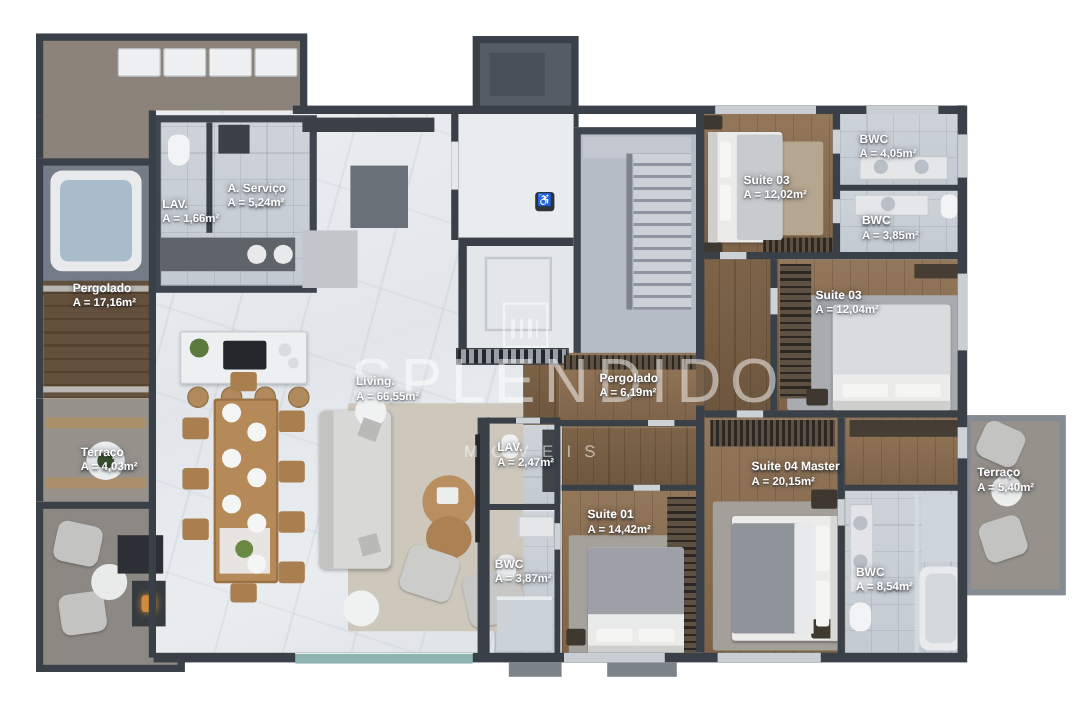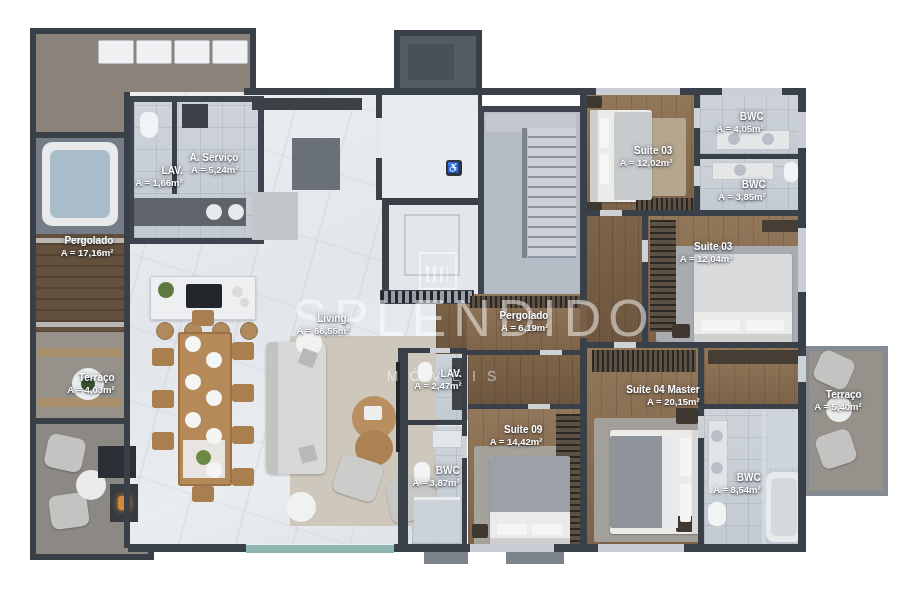--- a/index.html
+++ b/index.html
@@ -21,21 +21,21 @@
      linear-gradient(180deg,#7d6449,#6d563e);}
   .tile{background:
      repeating-linear-gradient(0deg, rgba(120,130,145,.20) 0 1px, transparent 1px 22px),
      repeating-linear-gradient(90deg, rgba(120,130,145,.20) 0 1px, transparent 1px 22px),
      linear-gradient(#cdd3d9,#c3cad1);}
   .deck{background:repeating-linear-gradient(180deg,#64513d 0 9px,#55422f 9px 11px);}
   .gray{background:#96928b;}
   .dark-furn{background:#463d34;}
   .slats-h{background:repeating-linear-gradient(180deg,#2c2722 0 2px,#5d5143 2px 6px);}
   .slats-v{background:repeating-linear-gradient(90deg,#2c2722 0 2px,#5d5143 2px 5px);}
-  .lbl{position:absolute;z-index:40;transform:translate(-50%,-50%);text-align:right;color:#fff;
+  .lbl{position:absolute;z-index:40;transform:translate(-50%,-50%);text-align:left;color:#fff;
     font-weight:700;font-size:10px;line-height:12px;white-space:nowrap;
     text-shadow:0 1px 2px rgba(20,25,35,.75),0 0 5px rgba(20,25,35,.45);}
   .lbl .a{font-size:9.5px;}
   .bed{position:absolute;background:#ebebea;border-radius:3px;box-shadow:0 1px 2px rgba(0,0,0,.25);z-index:6;}
   .rug{position:absolute;z-index:4;border-radius:2px;}
   .nst{position:absolute;background:#3f3831;border-radius:2px;z-index:6;}
   .chair-round{position:absolute;border-radius:8px;background:#c3c4c2;z-index:6;box-shadow:0 1px 2px rgba(0,0,0,.25);}
   .wm{position:absolute;z-index:30;color:rgba(255,255,255,.5);}
 </style>
 </head>
@@ -319,21 +319,21 @@
     </div>
   <div class="lbl" style="left:663px;top:396px;">
     <div>Suite 04 Master</div>
       <div class="a">A = 20,15m²</div>
     </div>
   <div class="lbl" style="left:838px;top:401px;">
     <div>Terraço</div>
       <div class="a">A = 5,40m²</div>
     </div>
   <div class="lbl" style="left:516px;top:436px;">
-    <div>Suite 09</div>
+    <div>Suite 01</div>
       <div class="a">A = 14,42m²</div>
     </div>
   <div class="lbl" style="left:436px;top:477px;">
     <div>BWC</div>
       <div class="a">A = 3,87m²</div>
     </div>
   <div class="lbl" style="left:737px;top:484px;">
     <div>BWC</div>
       <div class="a">A = 8,54m²</div>
     </div>

